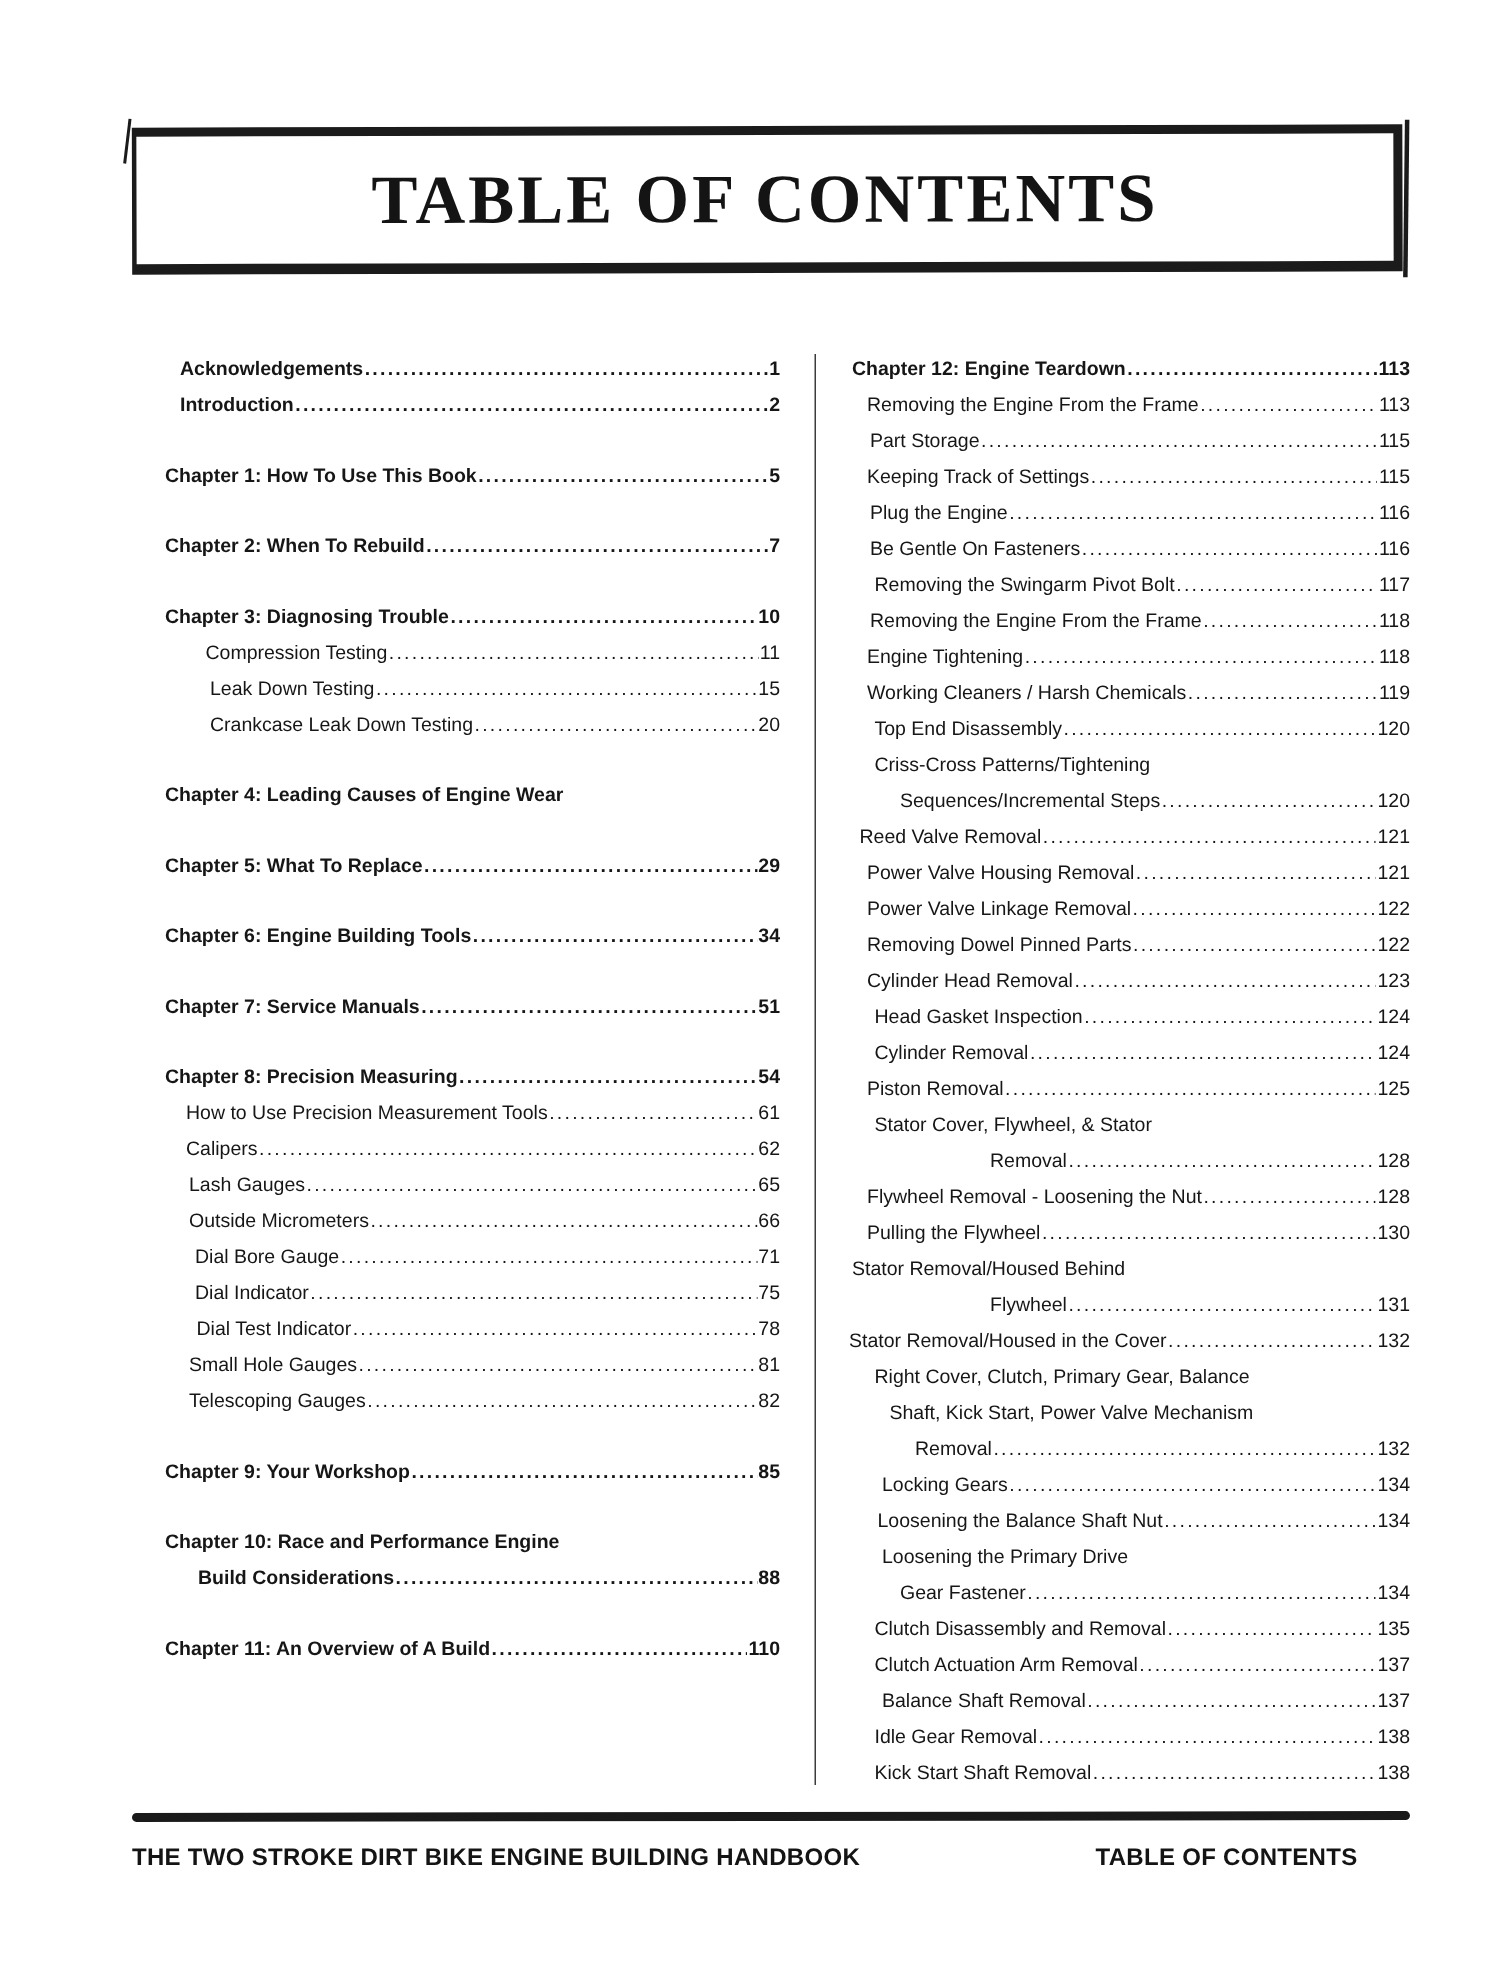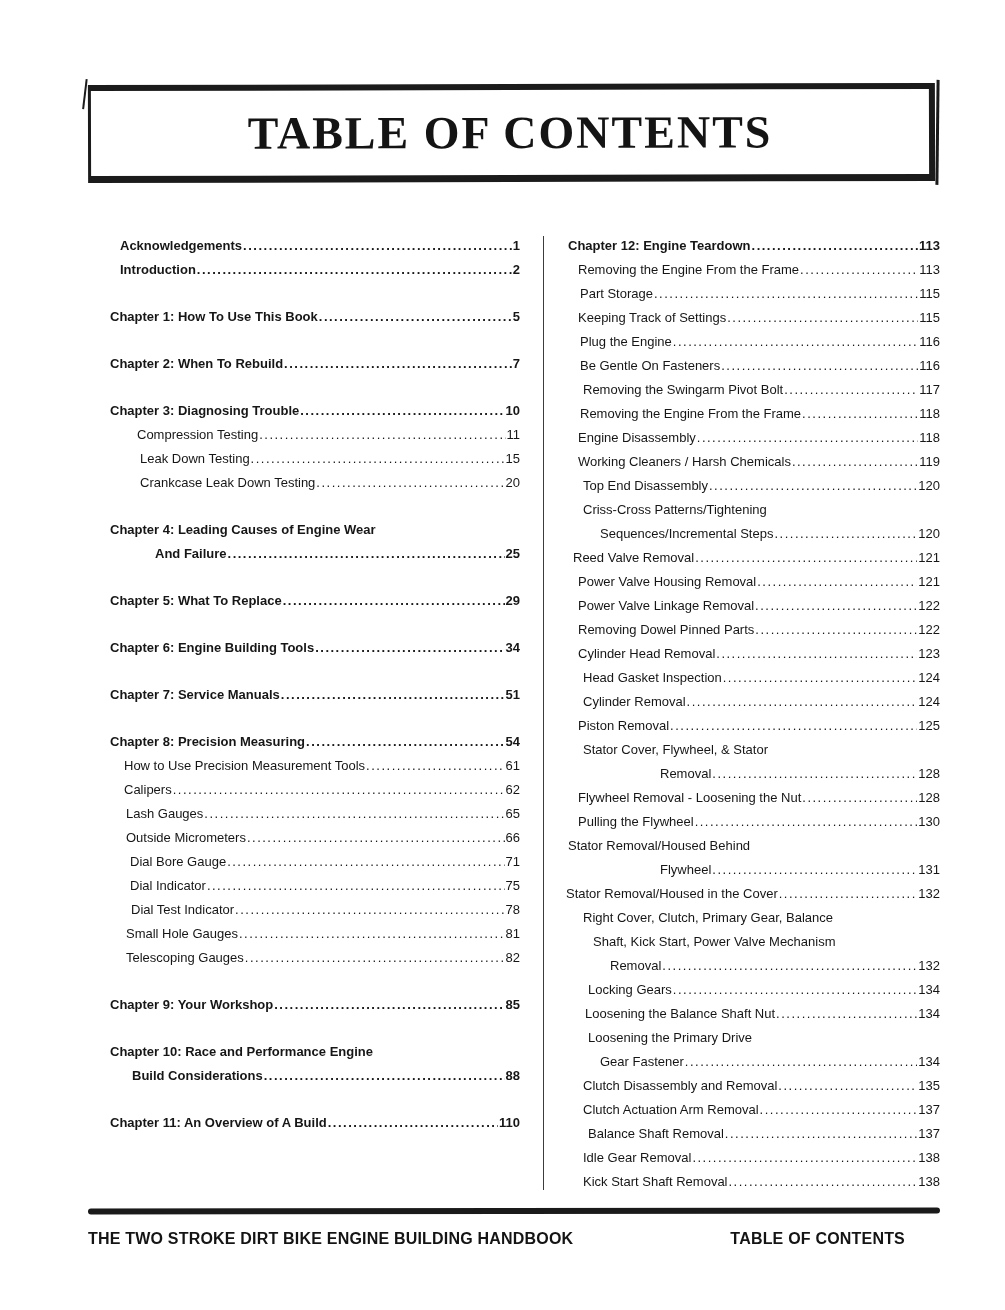--- a/index.html
+++ b/index.html
@@ -111,25 +111,20 @@
           <span class="page-num">15</span>
         </div>
         <div class="row" style="padding-left: 30px;">
           <span class="label">Crankcase Leak Down Testing</span>
           <span class="leader"></span>
           <span class="page-num">20</span>
         </div>
         <div class="row bold gap">
           <span class="label">Chapter 4: Leading Causes of Engine Wear</span>
         </div>
-        <div class="row bold" style="padding-left: 45px;">
-          <span class="label">And Failure</span>
-          <span class="leader"></span>
-          <span class="page-num">25</span>
-        </div>
         <div class="row bold gap">
           <span class="label">Chapter 5: What To Replace</span>
           <span class="leader"></span>
           <span class="page-num">29</span>
         </div>
         <div class="row bold gap">
           <span class="label">Chapter 6: Engine Building Tools</span>
           <span class="leader"></span>
           <span class="page-num">34</span>
         </div>
@@ -243,21 +238,21 @@
           <span class="label">Removing the Swingarm Pivot Bolt</span>
           <span class="leader"></span>
           <span class="page-num">117</span>
         </div>
         <div class="row" style="padding-left: 14px;">
           <span class="label">Removing the Engine From the Frame</span>
           <span class="leader"></span>
           <span class="page-num">118</span>
         </div>
         <div class="row" style="padding-left: 12px;">
-          <span class="label">Engine Disassembly</span>
+          <span class="label">Engine Tightening</span>
           <span class="leader"></span>
           <span class="page-num">118</span>
         </div>
         <div class="row" style="padding-left: 12px; align-items: flex-end;">
           <span class="label">Working Cleaners / Harsh Chemicals</span>
           <span class="leader"></span>
           <span class="page-num">119</span>
         </div>
         <div class="row" style="padding-left: 17px;">
           <span class="label">Top End Disassembly</span>

